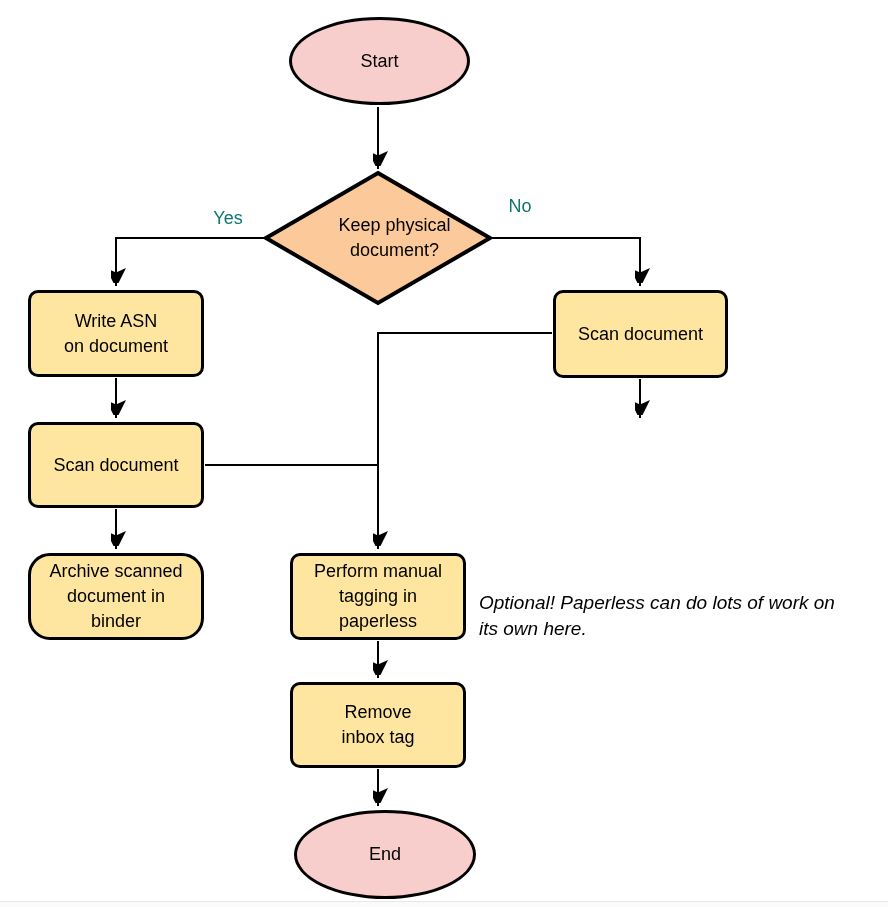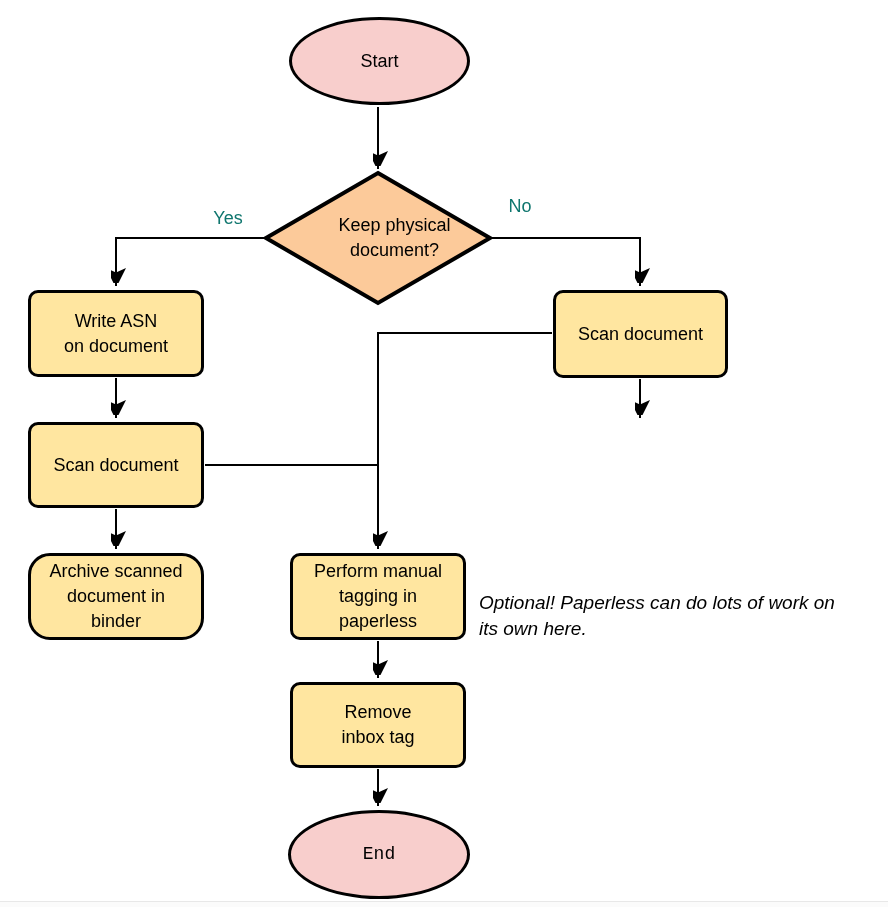--- a/index.html
+++ b/index.html
@@ -158,19 +158,19 @@
   </div>
 
   <div class="annotation">Optional! Paperless can do lots of work on
 its own here.</div>
 
   <div class="node process" style="left:290px; top:682px; width:176px; height:86px;">
     <span class="label">Remove
 inbox tag</span>
   </div>
 
-  <div class="node terminal" style="left:288px; top:810px; width:182px; height:89px;font-family:Liberation Mono, monospace;">
+  <div class="node terminal" style="left:294px; top:810px; width:182px; height:89px;">
     <span class="label">End</span>
   </div>
 
   <div class="bottom-strip"></div>
 
 </div>
 
 </body></html>

